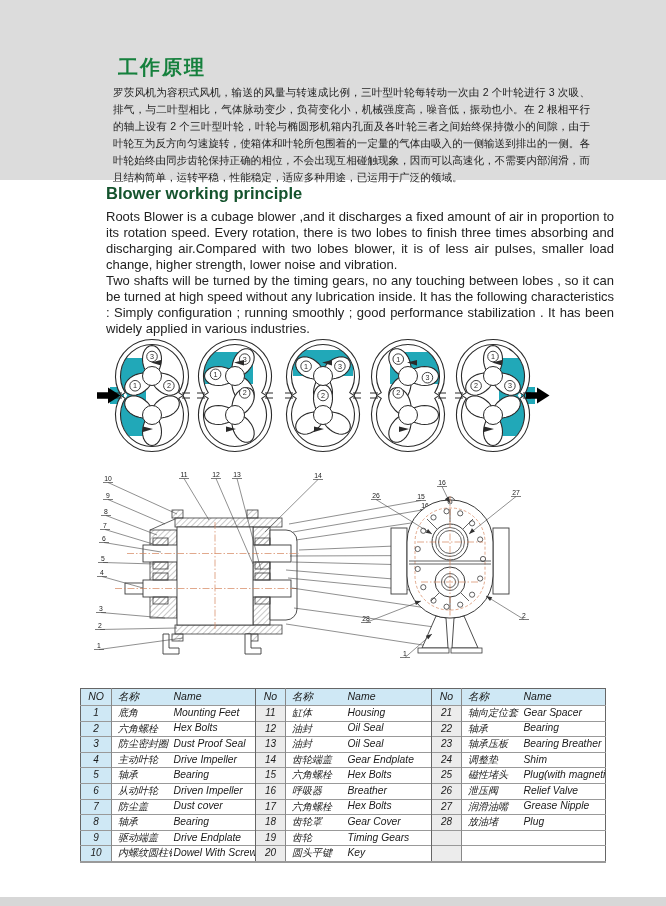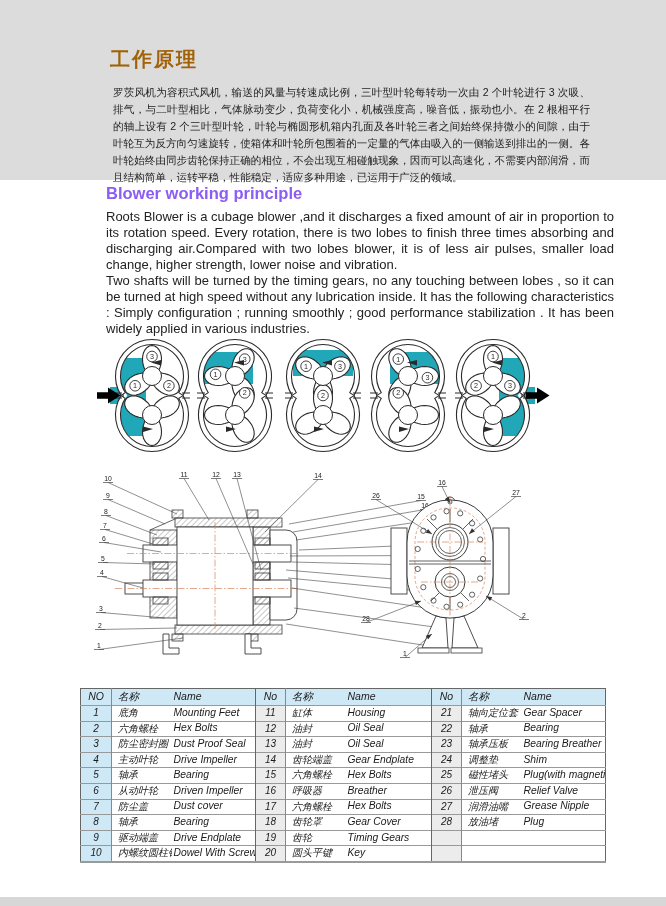--- a/index.html
+++ b/index.html
@@ -1,23 +1,23 @@
 <!DOCTYPE html>
 <html><head>
 <meta charset="utf-8">
 <style>
   html,body{margin:0;padding:0;background:#fff;}
   .page{position:relative;width:666px;height:906px;background:#ffffff;overflow:hidden;
         font-family:"Liberation Sans","DejaVu Sans",sans-serif;color:#1a1a1a;}
   .top-band{position:absolute;left:0;top:0;width:666px;height:180px;background:#dcdcdc;}
-  .cn-title{position:absolute;left:106px;top:42px;font-size:20px;font-weight:bold;color:#a16207;
-            letter-spacing:2px;margin:4px;}
+  .cn-title{position:absolute;left:106px;top:42px;font-size:20px;font-weight:bold;color:#15803d;
+            letter-spacing:2px;margin:12px;}
   .cn-para{position:absolute;left:106px;top:77px;width:477px;font-size:10.6px;line-height:17px;
            text-align:justify;margin:7px;color:#222;}
-  .en-title{position:absolute;left:106px;top:184px;font-size:16.5px;font-weight:bold;color:#8b5cf6;margin:0;}
+  .en-title{position:absolute;left:106px;top:184px;font-size:16.5px;font-weight:bold;color:#14532d;margin:0;}
   .en-paras{position:absolute;left:106px;top:209px;width:508px;}
   .en-paras p{margin:0;font-size:13px;line-height:16px;text-align:justify;color:#222;}
   #rotation-svg{position:absolute;left:95px;top:336px;}
   #drawings-svg{position:absolute;left:85px;top:468px;}
   #parts-table{position:absolute;left:80px;top:688px;width:525px;border-collapse:collapse;
                table-layout:fixed;font-size:10px;border:1px solid #666;border-bottom:2px solid #9a9a9a;font-style:italic;}
   #parts-table td{border-top:1px solid #999;height:14.6px;line-height:1.05;padding:0 3px;
                   overflow:hidden;white-space:nowrap;}
   #parts-table tr.head td{background:#cfe8f5;font-size:10.5px;height:16px;border-top:none;}
   #parts-table td.c-no1{background:#cfe8f5;text-align:center;border-right:1px solid #888;}

